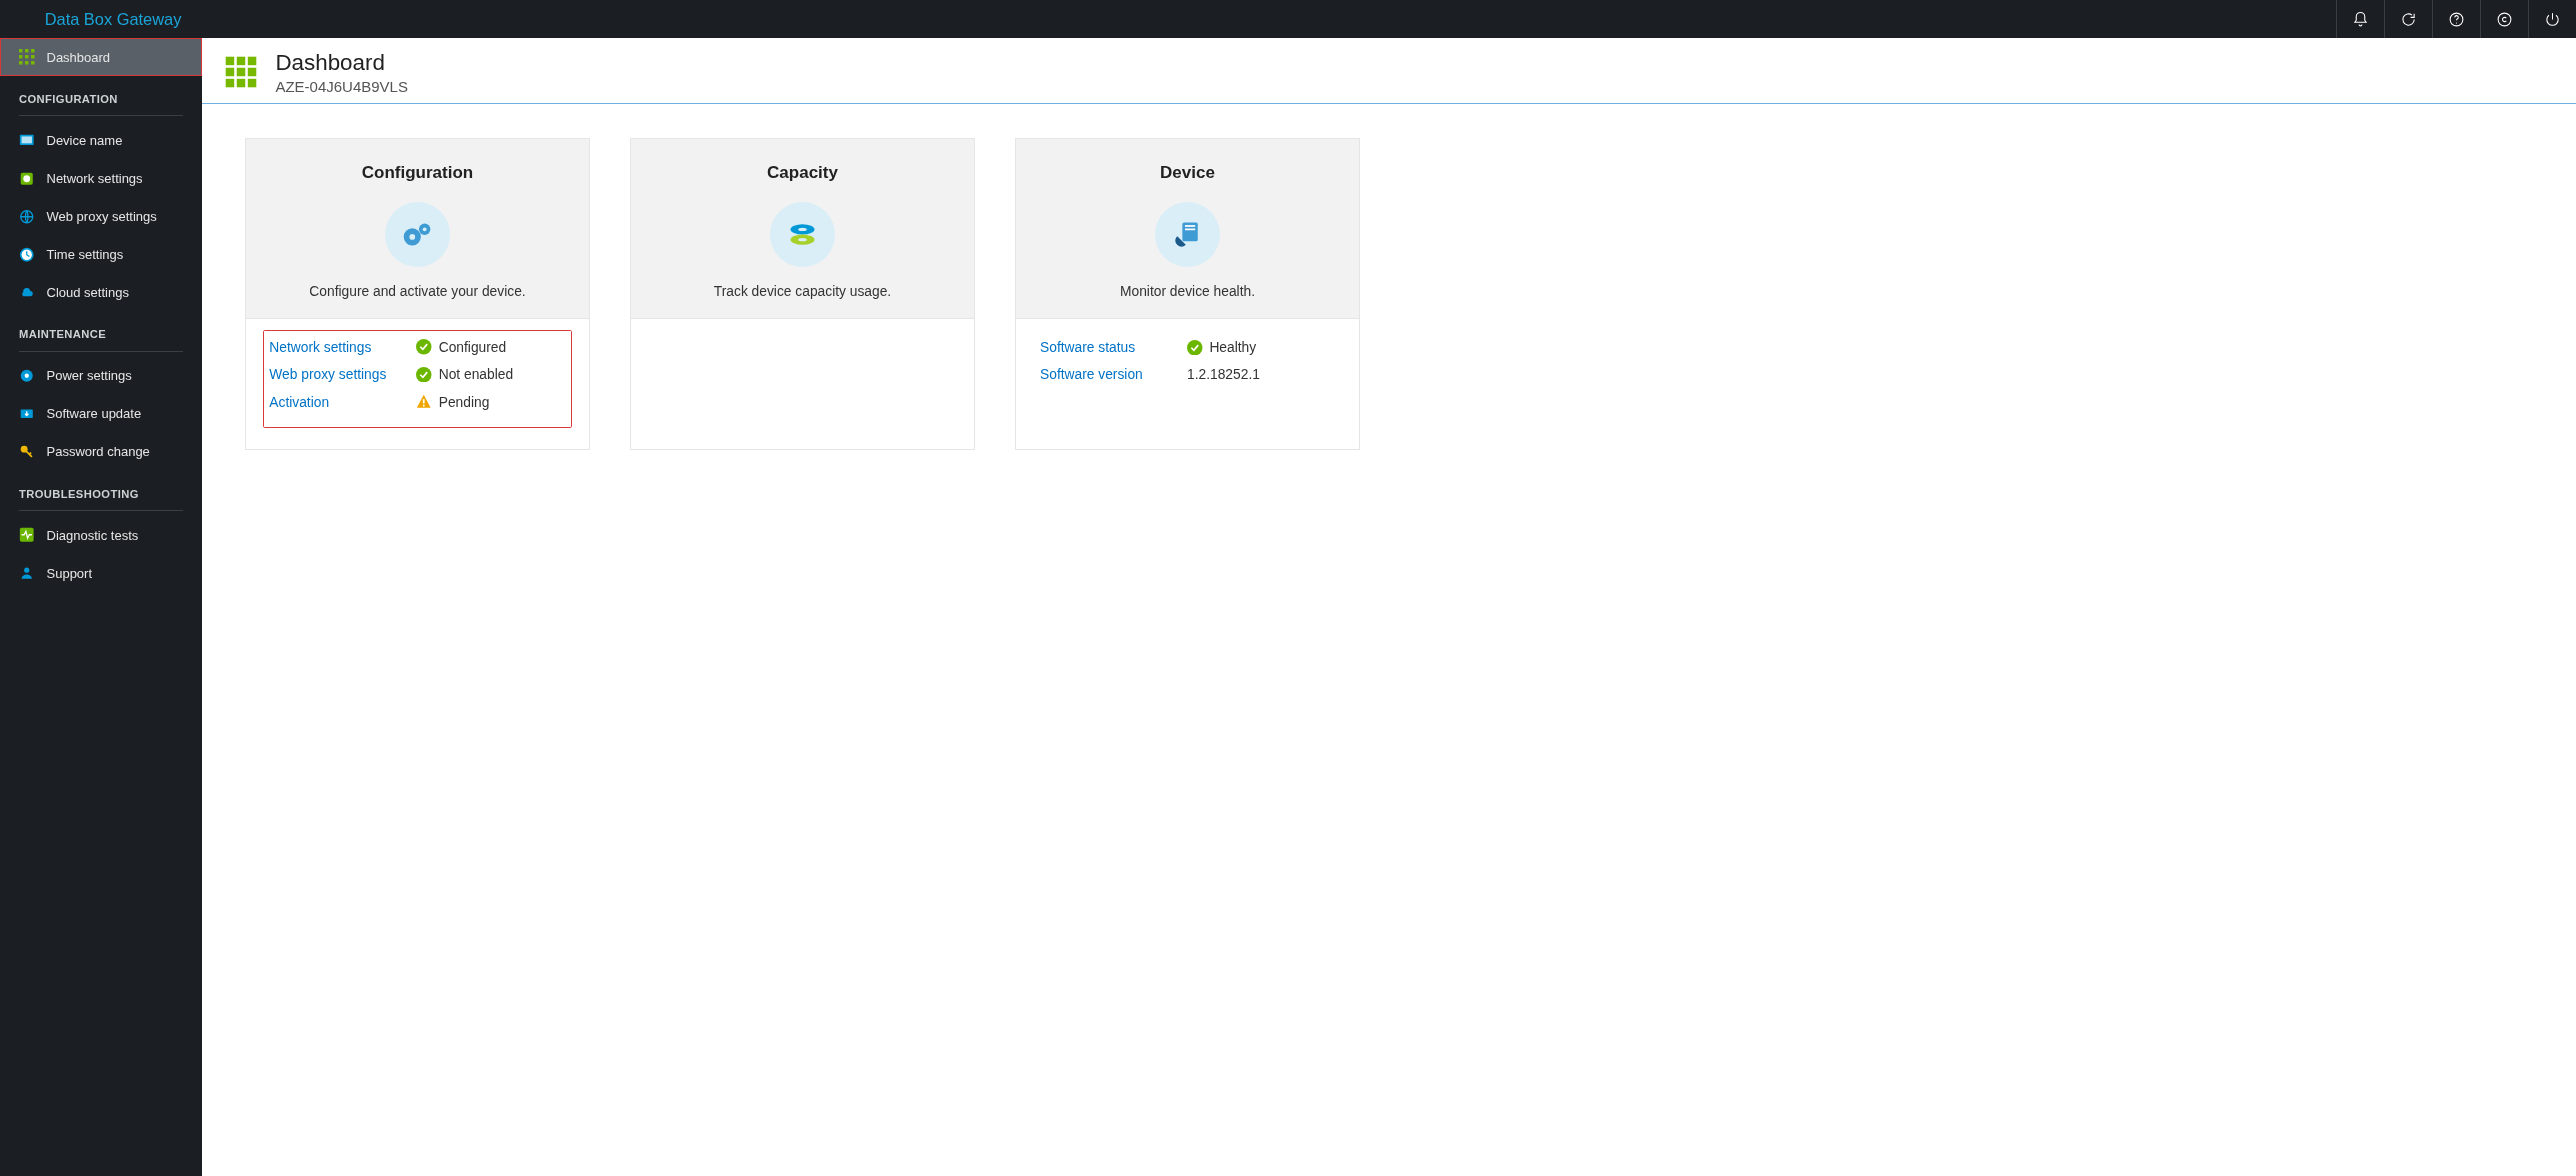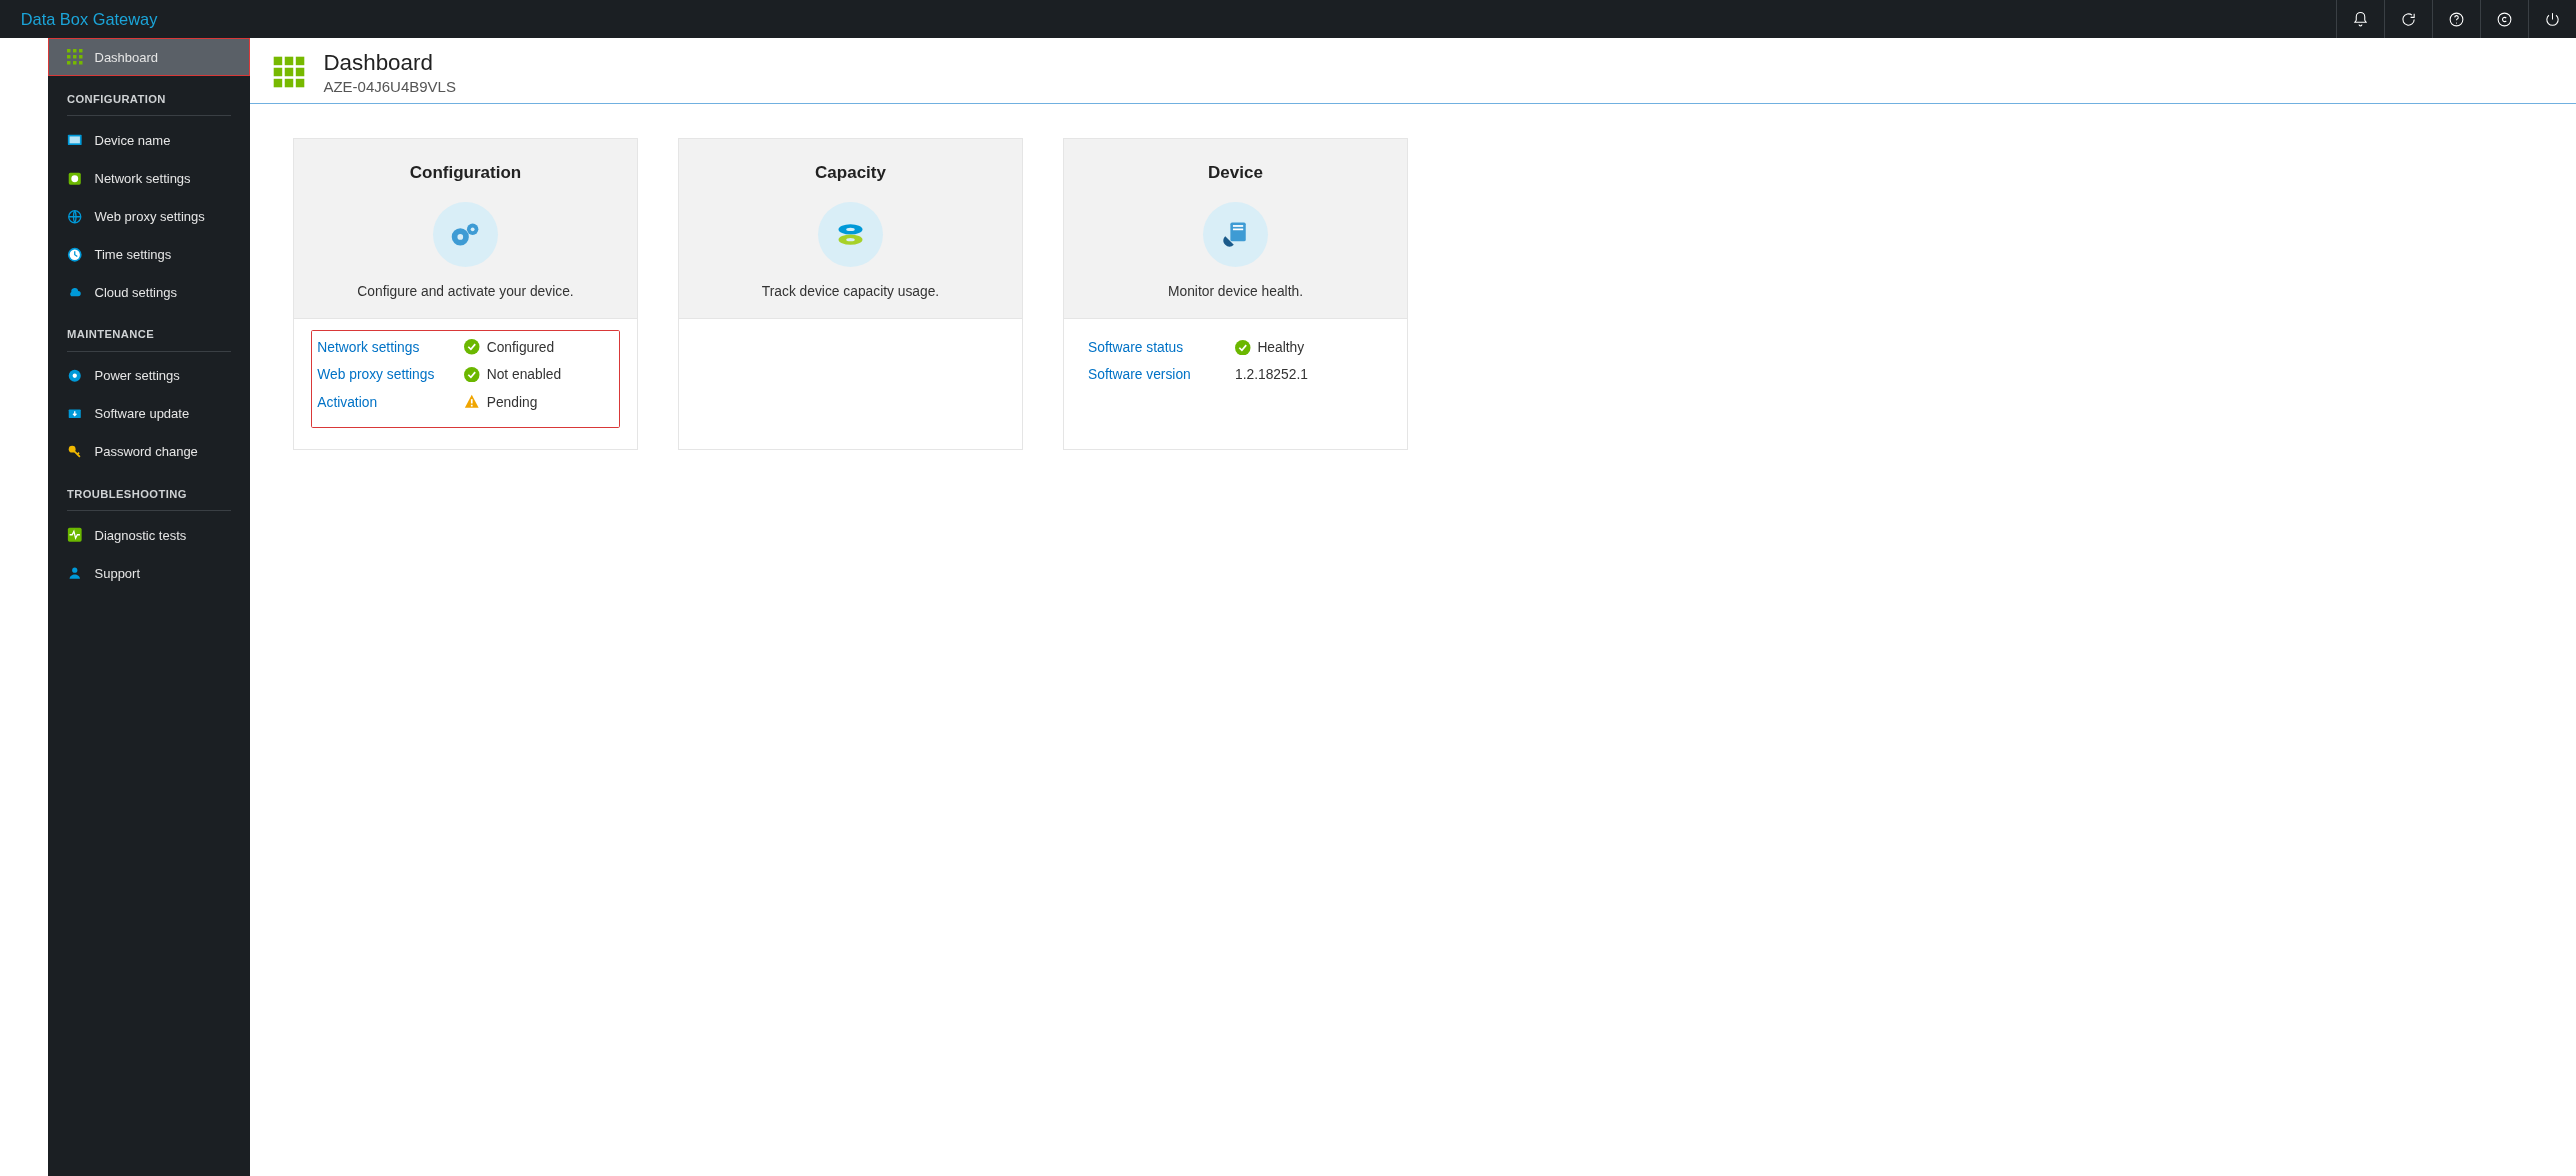--- a/index.html
+++ b/index.html
@@ -1,27 +1,27 @@
 <!DOCTYPE html>
 <html style="font-size:13.8px"><head>
   <meta charset="utf-8">
   <style>
     * { margin: 0; padding: 0; box-sizing: border-box; font-family: "Segoe UI", Arial, sans-serif; }
     body { background: #fff; overflow: hidden; }
     .app { display: flex; flex-direction: column; height: 100vh; width: 100vw; }
     
     
     .topbar { height: 38px; background: #1b1f23; display: flex; align-items: center; justify-content: space-between; color: #fff; }
-    .brand { color: #1ba4d8; font-size: 16.4px; padding-left: 20.7px; font-weight: 400; }
+    .brand { color: #1ba4d8; font-size: 16.4px; padding-left: 20.7px; font-weight: 400; margin-left: 24px; }
     .topbar-actions { display: flex; height: 100%; }
     .topbar-btn { width: 48px; display: flex; align-items: center; justify-content: center; border-left: 0.9px solid #3a3f44; cursor: pointer; }
     .topbar-btn svg { width: 17px; height: 17px; stroke: #fff; fill: none; stroke-width: 1.5; }
     
     
-    .body { flex: 1; display: flex; min-height: 0; margin-left: 48px; }
+    .body { flex: 1; display: flex; min-height: 0; }
     
     
     .sidebar { width: 202px; background: #1b1f23; color: #e6e6e6; overflow-y: auto; font-size: 13px; }
     .nav-item { display: flex; align-items: center; height: 38px; padding: 0 19px; gap: 12px; cursor: pointer; }
     .nav-item.active { background: #5a6067; outline: 1.7px solid #d93838; outline-offset: -1.7px; }
     .nav-section { padding: 17px 19px 6.9px; font-size: 11.2px; font-weight: 600; letter-spacing: 0.4px; color: #cfd2d4; }
     .nav-divider { height: 0.9px; background: #3a3f44; margin: 3.4px 19px 5.2px; }
     .nav-icon { width: 15.5px; height: 15.5px; display: flex; align-items: center; justify-content: center; flex-shrink: 0; }
     .nav-icon svg { width: 15.5px; height: 15.5px; }
     

